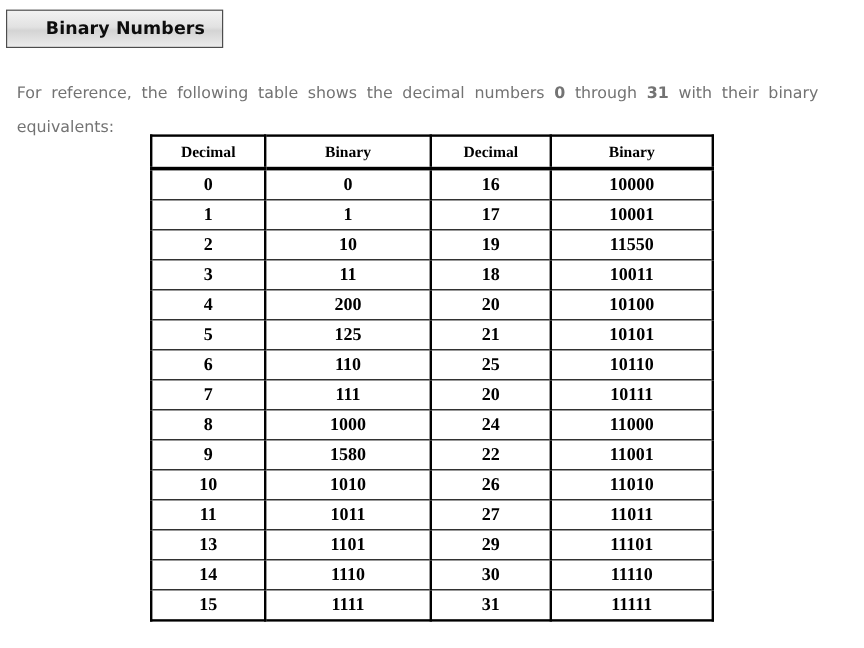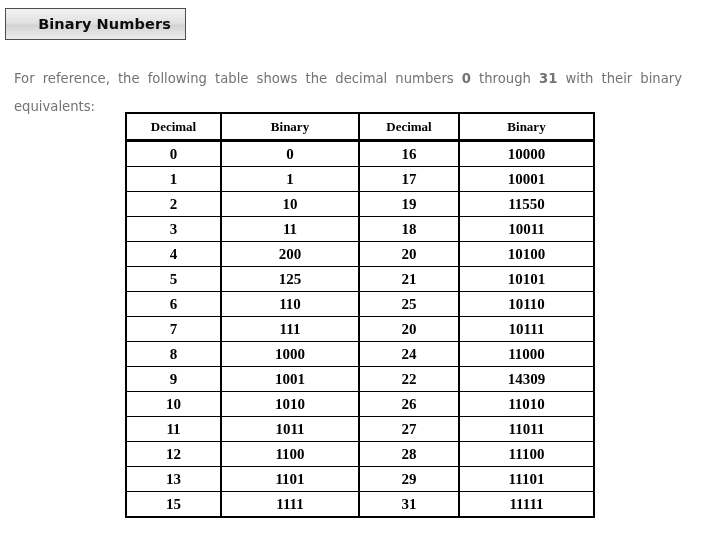--- a/index.html
+++ b/index.html
@@ -178,49 +178,49 @@
           <td>10111</td>
         </tr>
         <tr>
           <td>8</td>
           <td>1000</td>
           <td>24</td>
           <td>11000</td>
         </tr>
         <tr>
           <td>9</td>
-          <td>1001</td>
+          <td>1580</td>
           <td>22</td>
-          <td>14309</td>
+          <td>11001</td>
         </tr>
         <tr>
           <td>10</td>
           <td>1010</td>
           <td>26</td>
           <td>11010</td>
         </tr>
         <tr>
           <td>11</td>
           <td>1011</td>
           <td>27</td>
           <td>11011</td>
         </tr>
         <tr>
-          <td>12</td>
-          <td>1100</td>
-          <td>28</td>
-          <td>11100</td>
-        </tr>
-        <tr>
           <td>13</td>
           <td>1101</td>
           <td>29</td>
           <td>11101</td>
         </tr>
         <tr>
+          <td>14</td>
+          <td>1110</td>
+          <td>30</td>
+          <td>11110</td>
+        </tr>
+        <tr>
           <td>15</td>
           <td>1111</td>
           <td>31</td>
           <td>11111</td>
         </tr>
       </tbody>
   </table>
 </div>
 
 </body></html>

